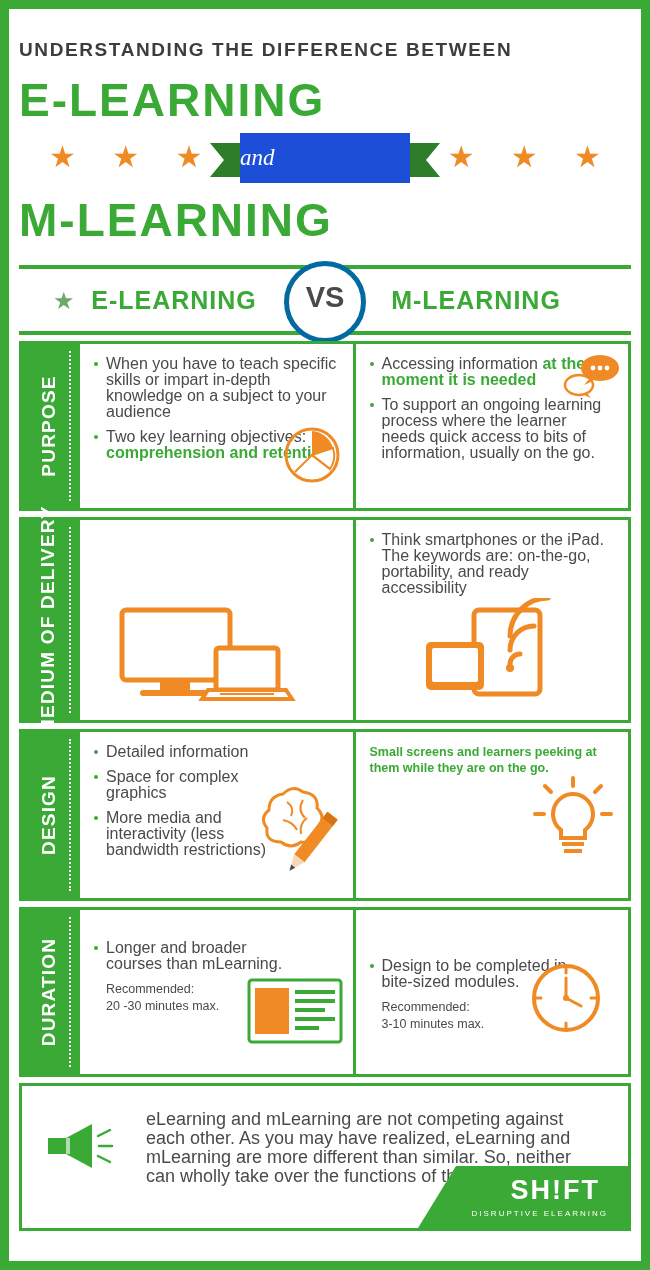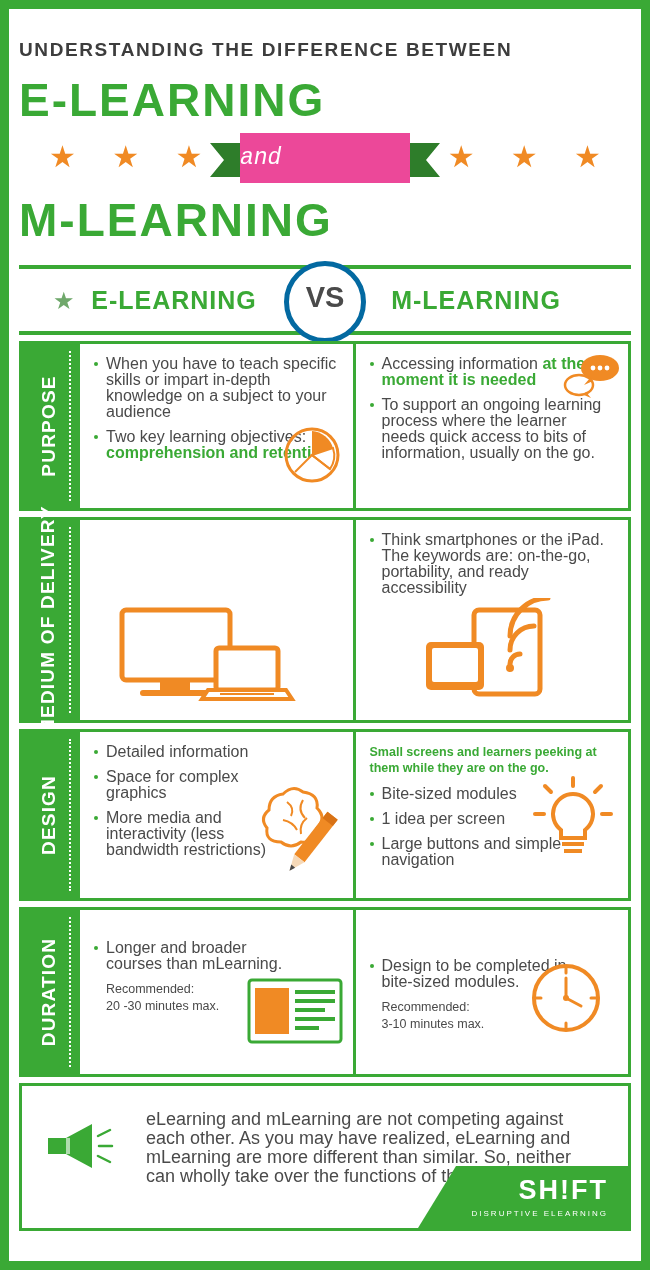--- a/index.html
+++ b/index.html
@@ -84,26 +84,26 @@
     background: #2e7d2a;
   }
   .ribbon .tail-l { left: 0; clip-path: polygon(0 0, 100% 0, 100% 100%, 0 100%, 14px 50%); }
   .ribbon .tail-r { right: 0; clip-path: polygon(0 0, 100% 0, calc(100% - 14px) 50%, 100% 100%, 0 100%); }
   .ribbon .center {
     position: absolute;
     left: 30px;
     right: 30px;
     top: 0;
     height: 50px;
-    background: #ec4899;
+    background: #1d4ed8;
     line-height: 50px;
     color: #ffffff;
     font-size: 23px;
     font-style: italic;
-    font-family: Liberation Mono, monospace;
+    font-family: Liberation Serif, serif;
   }
   
   .vsbar {
     position: relative;
     margin: 8px 10px 0 10px;
     height: 62px;
     border-top: 4px solid #3aa935;
     border-bottom: 4px solid #3aa935;
   }
   .vs-col {
@@ -251,21 +251,21 @@
     position: absolute;
     right: 0;
     bottom: 0;
     width: 210px;
     height: 62px;
     background: #3aa935;
     clip-path: polygon(38px 0, 100% 0, 100% 100%, 0 100%);
   }
   .brand {
     position: absolute;
-    right: 20px;
+    right: 28px;
     bottom: 22px;
     color: #ffffff;
     font-size: 27px;
     font-weight: bold;
     letter-spacing: 2px;
     text-align: center;
   }
   .brand-sub {
     position: absolute;
     right: 20px;
@@ -391,25 +391,20 @@
           <g transform="rotate(38 50 90)">
             <rect x="42" y="40" width="13" height="54" fill="#f08a24"></rect>
             <rect x="42" y="40" width="13" height="8" fill="#d87216"></rect>
             <path d="M42 94 L48.5 110 L55 94 Z" fill="#f6d9b8"></path>
             <path d="M46 104 L48.5 110 L51 104 Z" fill="#4a4a4a"></path>
           </g>
         </svg>
       </div>
       <div class="cell">
         <p class="lead">Small screens and learners peeking at them while they are on the go.</p>
-        <ul class="bullets" style="max-width:200px;">
-          <li><span>Bite-sized modules</span></li>
-          <li><span>1 idea per screen</span></li>
-          <li><span>Large buttons and simple navigation</span></li>
-        </ul>
         <svg class="art" style="right:12px; top:44px;" width="86" height="88" viewBox="0 0 86 88">
           <path d="M43 18 a20 20 0 0 1 12 36 l0 8 l-24 0 l0 -8 a20 20 0 0 1 12 -36 Z" fill="none" stroke="#f08a24" stroke-width="4"></path>
           <rect x="32" y="66" width="22" height="4" fill="#f08a24"></rect>
           <rect x="34" y="73" width="18" height="4" fill="#f08a24"></rect>
           <g stroke="#f08a24" stroke-width="4" stroke-linecap="round">
             <line x1="43" y1="2" x2="43" y2="10"></line>
             <line x1="14" y1="38" x2="5" y2="38"></line>
             <line x1="72" y1="38" x2="81" y2="38"></line>
             <line x1="21" y1="16" x2="15" y2="10"></line>
             <line x1="65" y1="16" x2="71" y2="10"></line>

